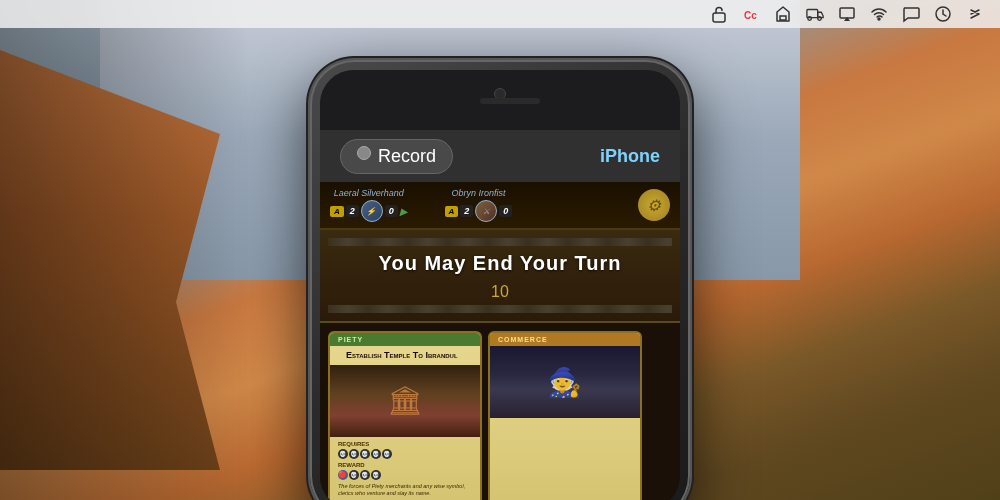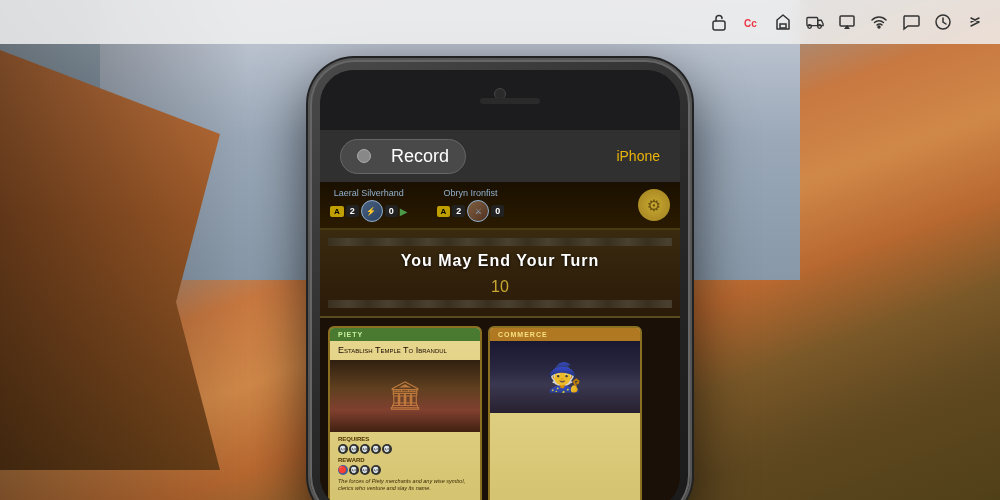--- a/index.html
+++ b/index.html
@@ -58,21 +58,21 @@
       height: 280px;
       background: linear-gradient(180deg, #c8cdd8 0%, #9aa8b8 50%, #8898a8 100%);
     }
 
     
     .menu-bar {
       position: absolute;
       top: 0;
       left: 0;
       right: 0;
-      height: 44px;
+      height: 28px;
       background: rgba(240,240,240,0.85);
       backdrop-filter: blur(10px);
       display: flex;
       align-items: center;
       justify-content: flex-end;
       padding: 0 16px;
       gap: 14px;
       z-index: 100;
     }
 
@@ -157,22 +157,22 @@
       background: rgba(50,50,50,0.95);
       display: flex;
       align-items: center;
       justify-content: space-between;
       padding: 0 20px;
       z-index: 15;
     }
 
     .record-btn {
       display: flex;
-      align-items: center;
-      gap: 20px;
+      align-items: flex-start;
+      gap: 7px;
       background: rgba(80,80,80,0.8);
       border: 1px solid #666;
       border-radius: 20px;
       padding: 6px 16px;
       cursor: pointer;
     }
 
     .record-dot {
       width: 14px;
       height: 14px;
@@ -181,44 +181,45 @@
       border: 1px solid #aaa;
     }
 
     .record-label {
       color: #fff;
       font-size: 18px;
       font-weight: 400;
     }
 
     .iphone-label {
-      color: #eab308;
-      font-size: 14px;
-      font-weight: 400;
+      color: #7dd3fc;
+      font-size: 18px;
+      font-weight: 700;
     }
 
     
     .game-content {
       position: absolute;
       top: 112px;
       left: 0;
       right: 0;
       bottom: 0;
       background: #2a2010;
       overflow: hidden;
     }
 
     
     .player-header {
       background: linear-gradient(180deg, #1a1000 0%, #2a1a00 100%);
       padding: 6px 10px;
       display: flex;
       align-items: center;
-      gap: 16px;
+      gap: 24px;
       border-bottom: 2px solid #4a3a10;
+      font-style: italic;
     }
 
     .player-name {
       color: #90b0d0;
       font-size: 9px;
       text-align: center;
       margin-bottom: 2px;
     }
 
     .player-stats {
@@ -281,21 +282,21 @@
     .turn-banner {
       background: linear-gradient(180deg, #3a2a10 0%, #2a1a08 100%);
       text-align: center;
       padding: 8px;
       border-bottom: 2px solid #5a4a20;
       position: relative;
     }
 
     .turn-text {
       color: #fff;
-      font-size: 16px;
+      font-size: 20px;
       font-weight: bold;
       letter-spacing: 1px;
       text-shadow: 0 1px 3px rgba(0,0,0,0.8);
     }
 
     .turn-number {
       color: #c8a830;
       font-size: 16px;
       font-weight: normal;
       margin-top: 2px;
@@ -332,25 +333,26 @@
       letter-spacing: 1px;
       text-transform: uppercase;
     }
 
     .card-category.piety { background: #4a7a30; color: #c8f0a0; }
     .card-category.commerce { background: #b07820; color: #f8e080; }
 
     .card-title {
       padding: 4px 8px;
       font-size: 9px;
-      font-weight: normal;
+      font-weight: bold;
       color: #1a0a00;
       text-transform: capitalize;
       font-variant: small-caps;
       line-height: 1.2;
+      margin-left: 8px;
     }
 
     .card-image {
       height: 72px;
       overflow: hidden;
       position: relative;
     }
 
     .card-img-piety {
       width: 100%;

